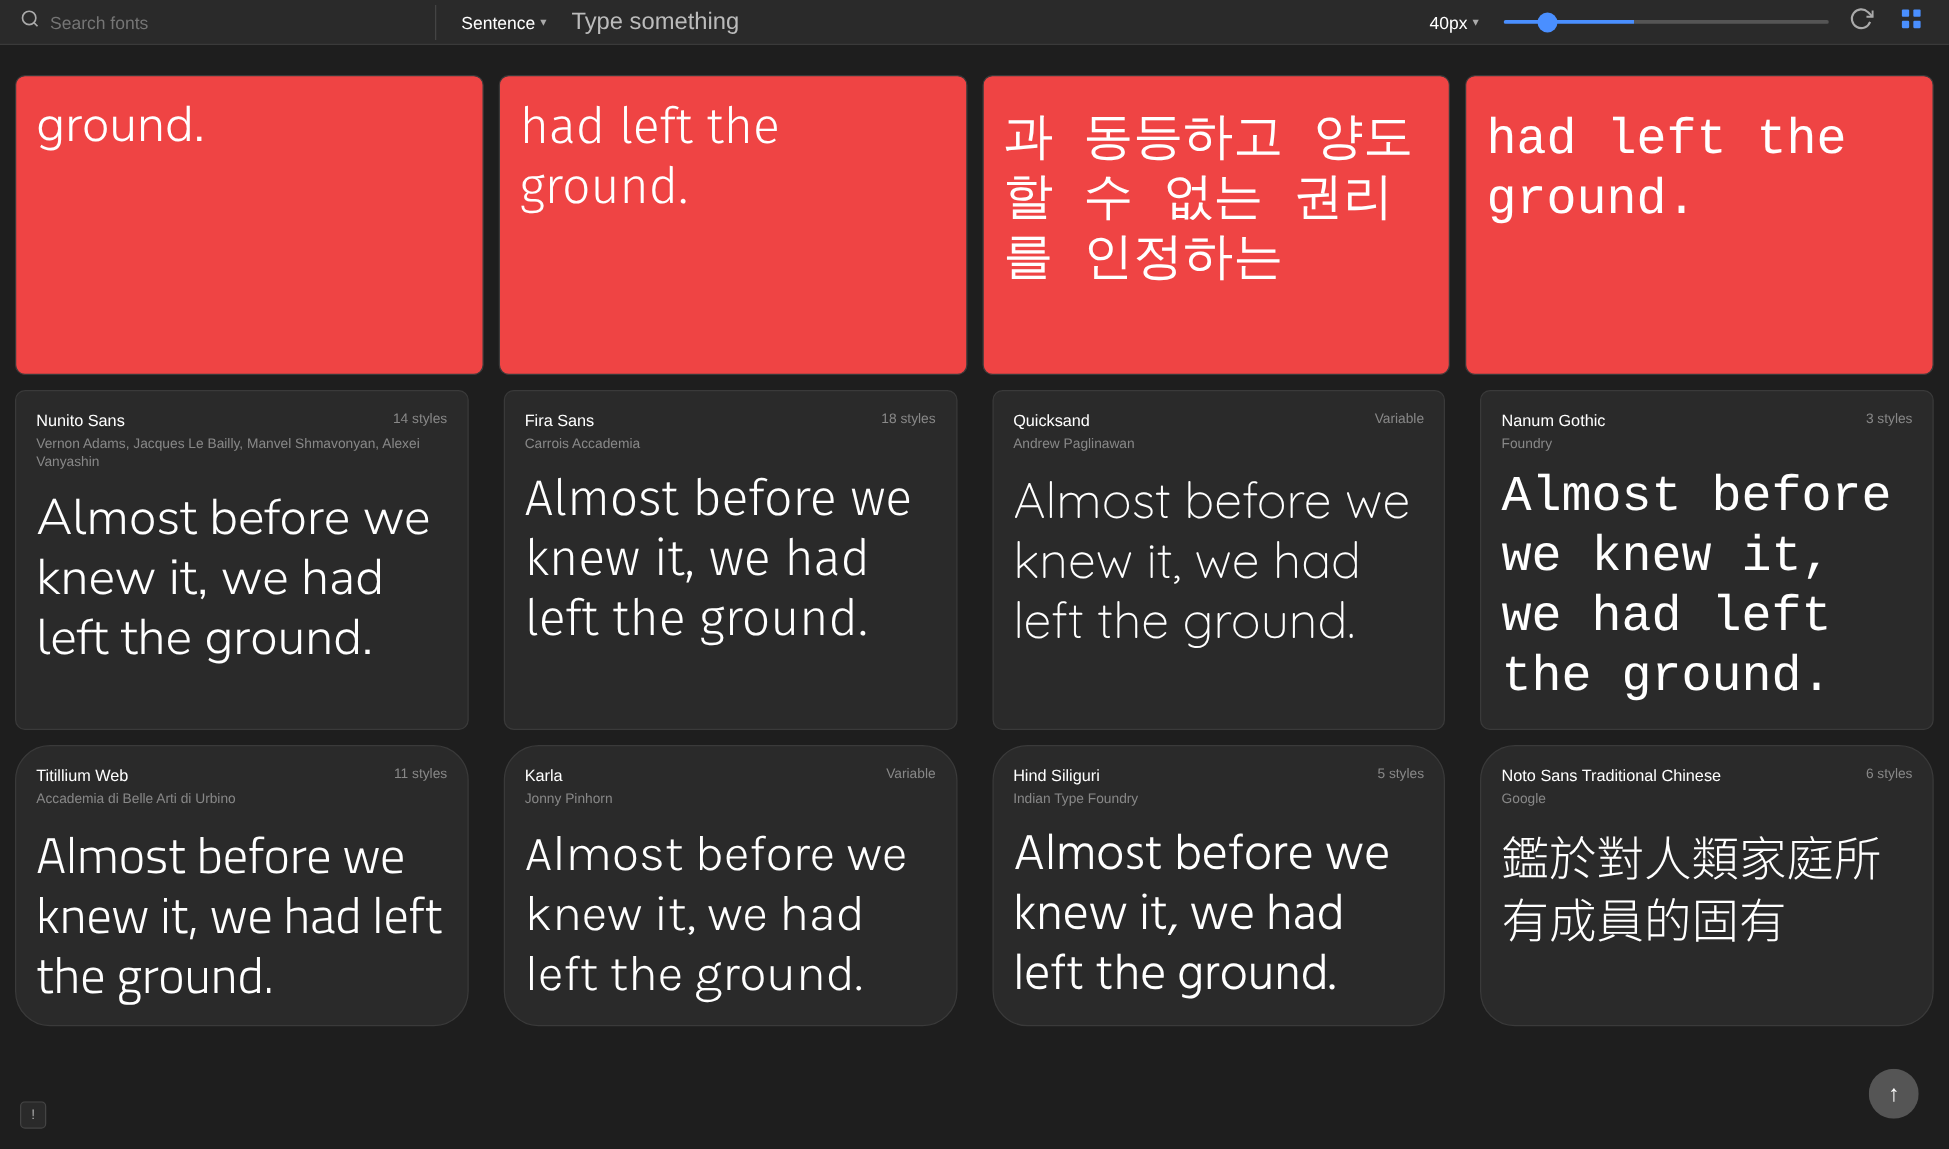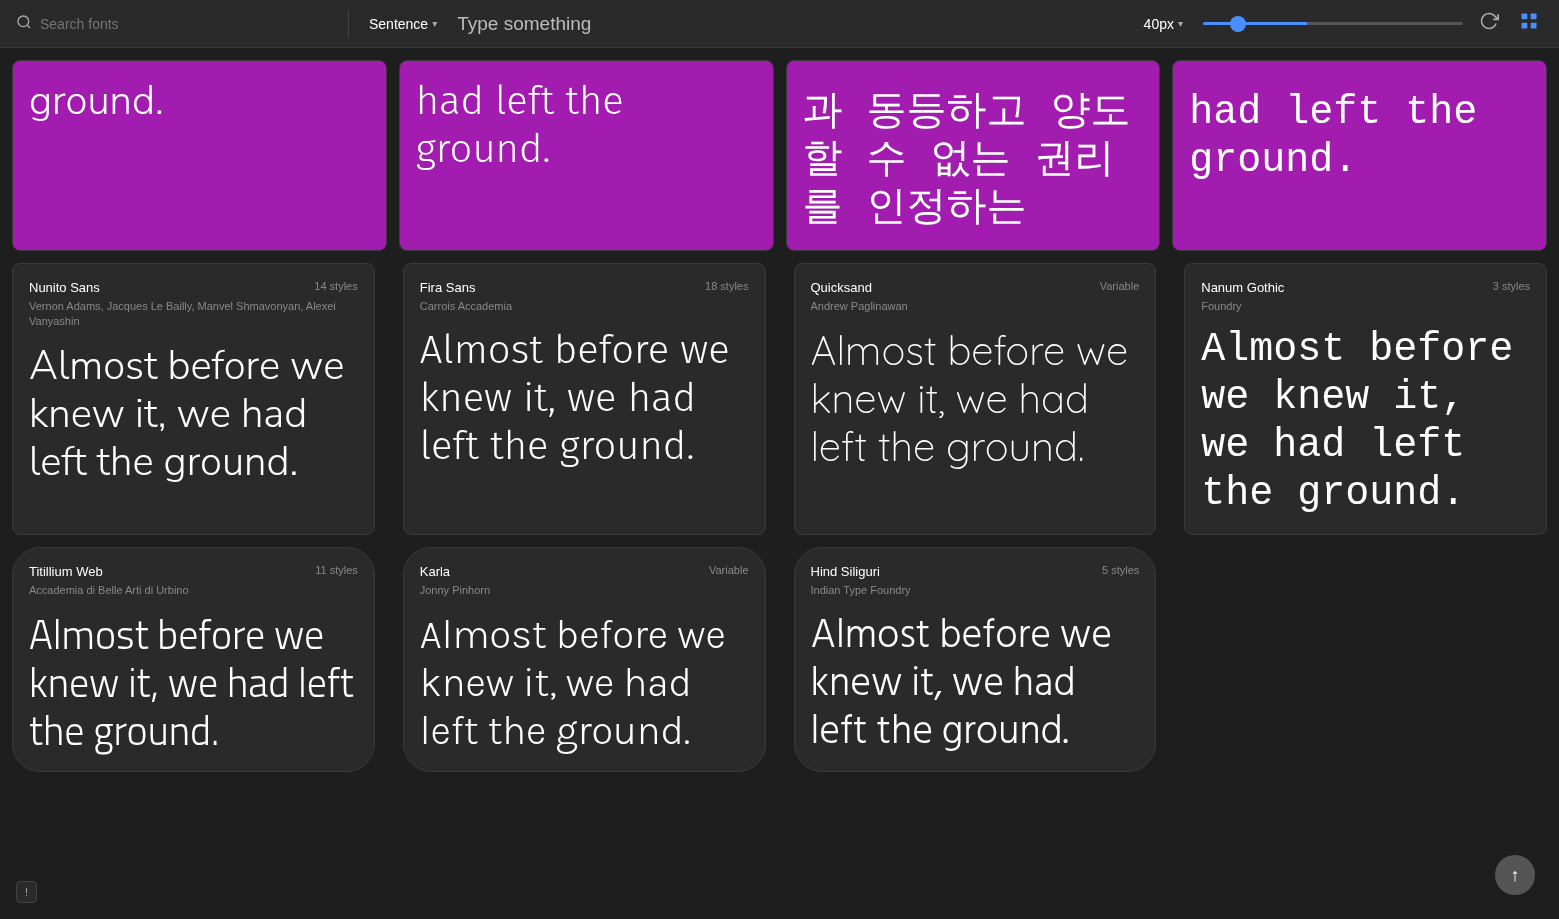--- a/index.html
+++ b/index.html
@@ -9,21 +9,21 @@
       font-family: 'Arial', sans-serif;
       overflow: hidden;
       width: 1559px;
       height: 919px;
     }
 
     
     .header {
       display: flex;
       align-items: center;
-      height: 48px;
+      height: 36px;
       background: #2a2a2a;
       border-bottom: 1px solid #3a3a3a;
       padding: 0 16px;
       gap: 12px;
       position: fixed;
       top: 0;
       left: 0;
       right: 0;
       z-index: 100;
     }
@@ -255,25 +255,25 @@
 
     
     .top-partial-row {
       display: grid;
       grid-template-columns: repeat(4, 1fr);
       gap: 12px;
       margin-bottom: 12px;
     }
 
     .top-partial-card {
-      background: #a21caf;
+      background: #ef4444;
       border-radius: 8px;
       border: 1px solid #3a3a3a;
       padding: 16px;
-      height: 191px;
+      height: 240px;
       overflow: hidden;
       cursor: pointer;
     }
 
     .top-partial-preview {
       font-size: 40px;
       line-height: 1.2;
       color: #fff;
       font-weight: 300;
       padding-top: 0;
@@ -414,20 +414,28 @@
 
     <div class="font-card bottom-row">
       <div class="font-card-header">
         <span class="font-name">Hind Siliguri</span>
         <span class="font-styles">5 styles</span>
       </div>
       <div class="font-authors">Indian Type Foundry</div>
       <div class="font-preview preview-hind">Almost before we knew it, we had left the ground.</div>
     </div>
 
+    <div class="font-card bottom-row">
+      <div class="font-card-header">
+        <span class="font-name">Noto Sans Traditional Chinese</span>
+        <span class="font-styles">6 styles</span>
+      </div>
+      <div class="font-authors">Google</div>
+      <div class="font-preview preview-noto-tc chinese-text">鑑於對人類家庭所有成員的固有</div>
+    </div>
   </div>
 
 </main>
 
 <button class="scroll-top-btn">
   <span>↑</span>
 </button>
 
 <button class="feedback-btn">
   <span>!</span>

